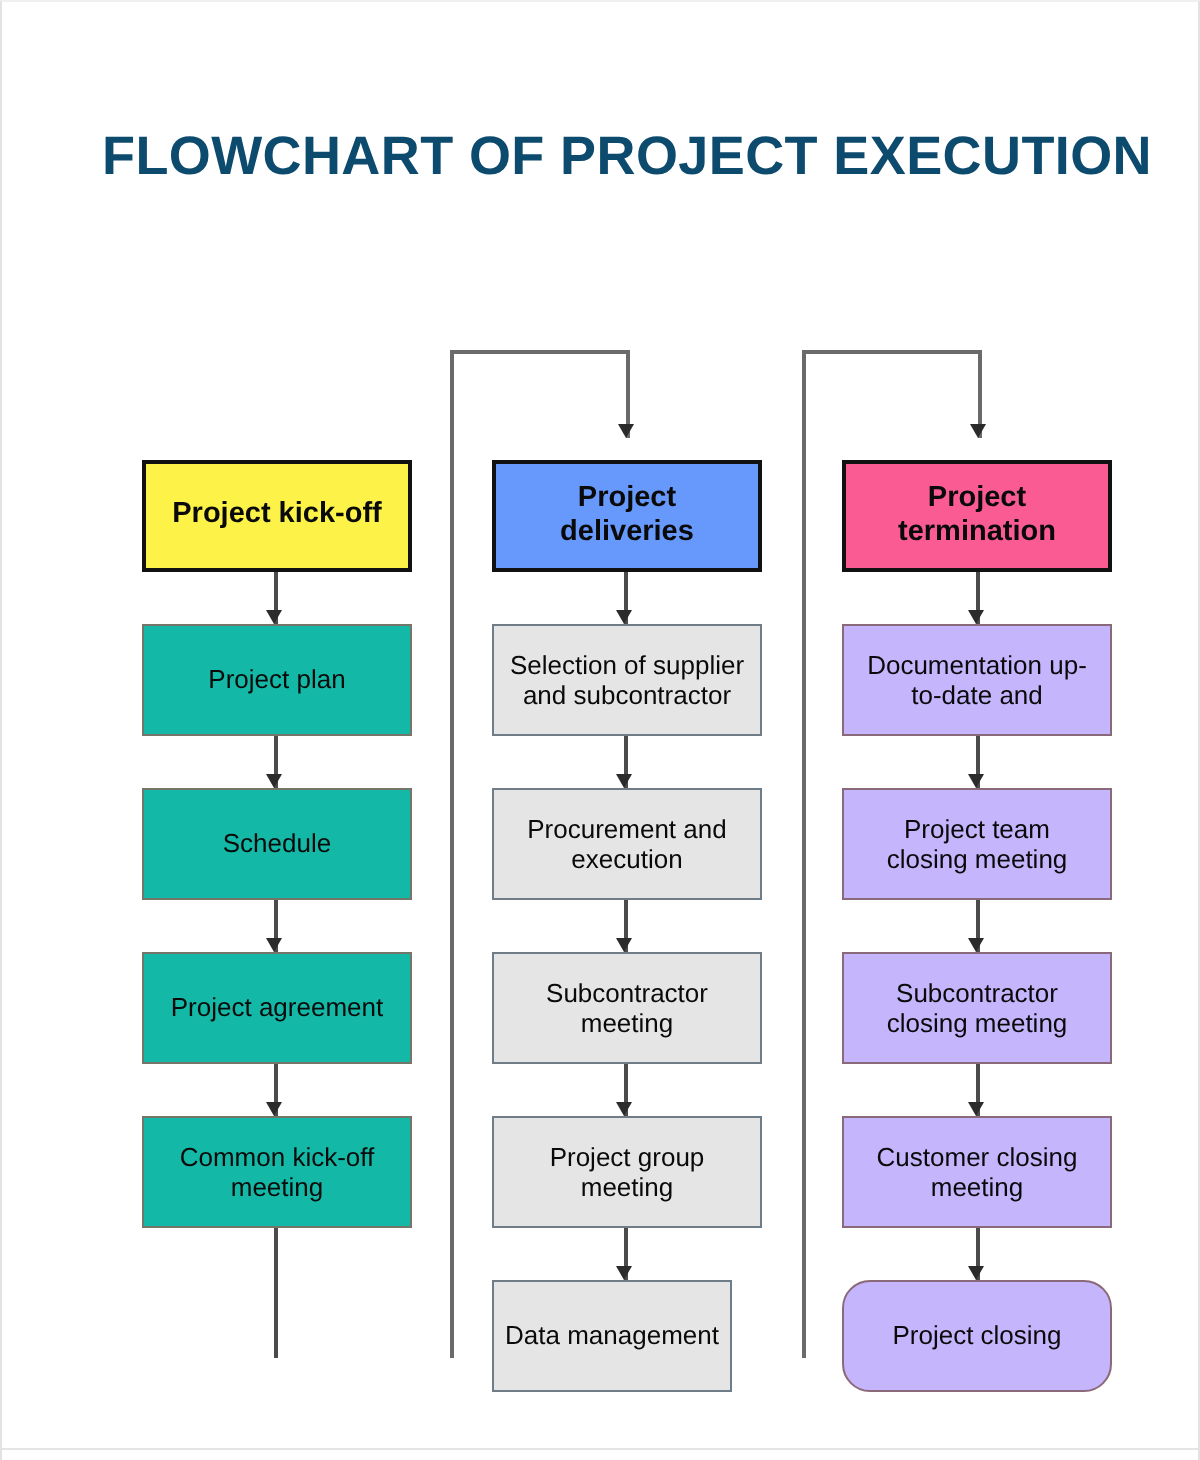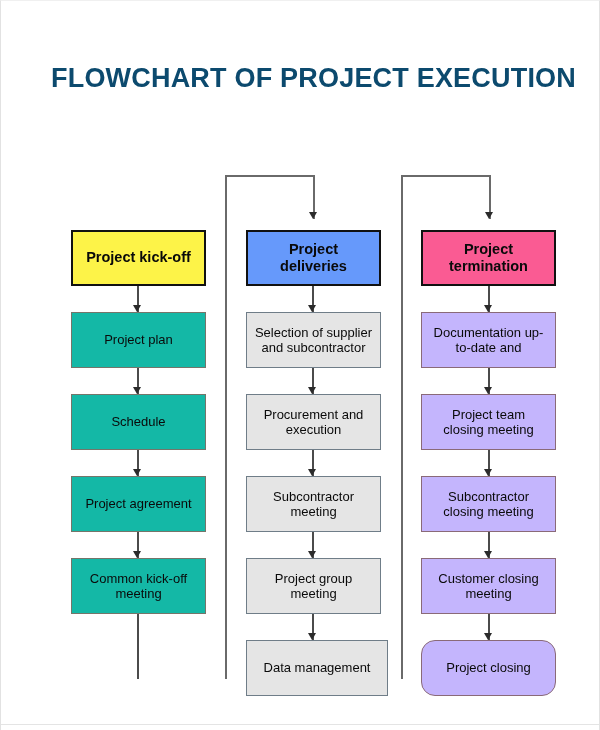--- a/index.html
+++ b/index.html
@@ -215,21 +215,21 @@
       <div class="node step" style="left:245px; top:557px; width:135px; height:56px;">
         <span class="lbl">
           <span>Project group</span><br>
           <span>meeting</span>
         </span>
       </div>
 
       <div class="vline" style="left:311px; top:613px; height:26px;"></div>
       <div class="arrow" style="left:307px; top:632px;"></div>
 
-      <div class="node step" style="left:245px; top:639px; width:142px; height:56px;">
+      <div class="node step" style="left:245px; top:639px; width:120px; height:56px;">
         <span class="lbl">Data management</span>
       </div>
     </div>
 
     <div class="col c3">
 
       <div class="vline thin" style="left:400px; top:174px; height:504px;"></div>
       <div class="hline thin" style="left:400px; top:174px; width:89px;"></div>
       <div class="vline thin" style="left:488px; top:174px; height:44px;"></div>
       <div class="arrow" style="left:484px; top:211px;"></div>

